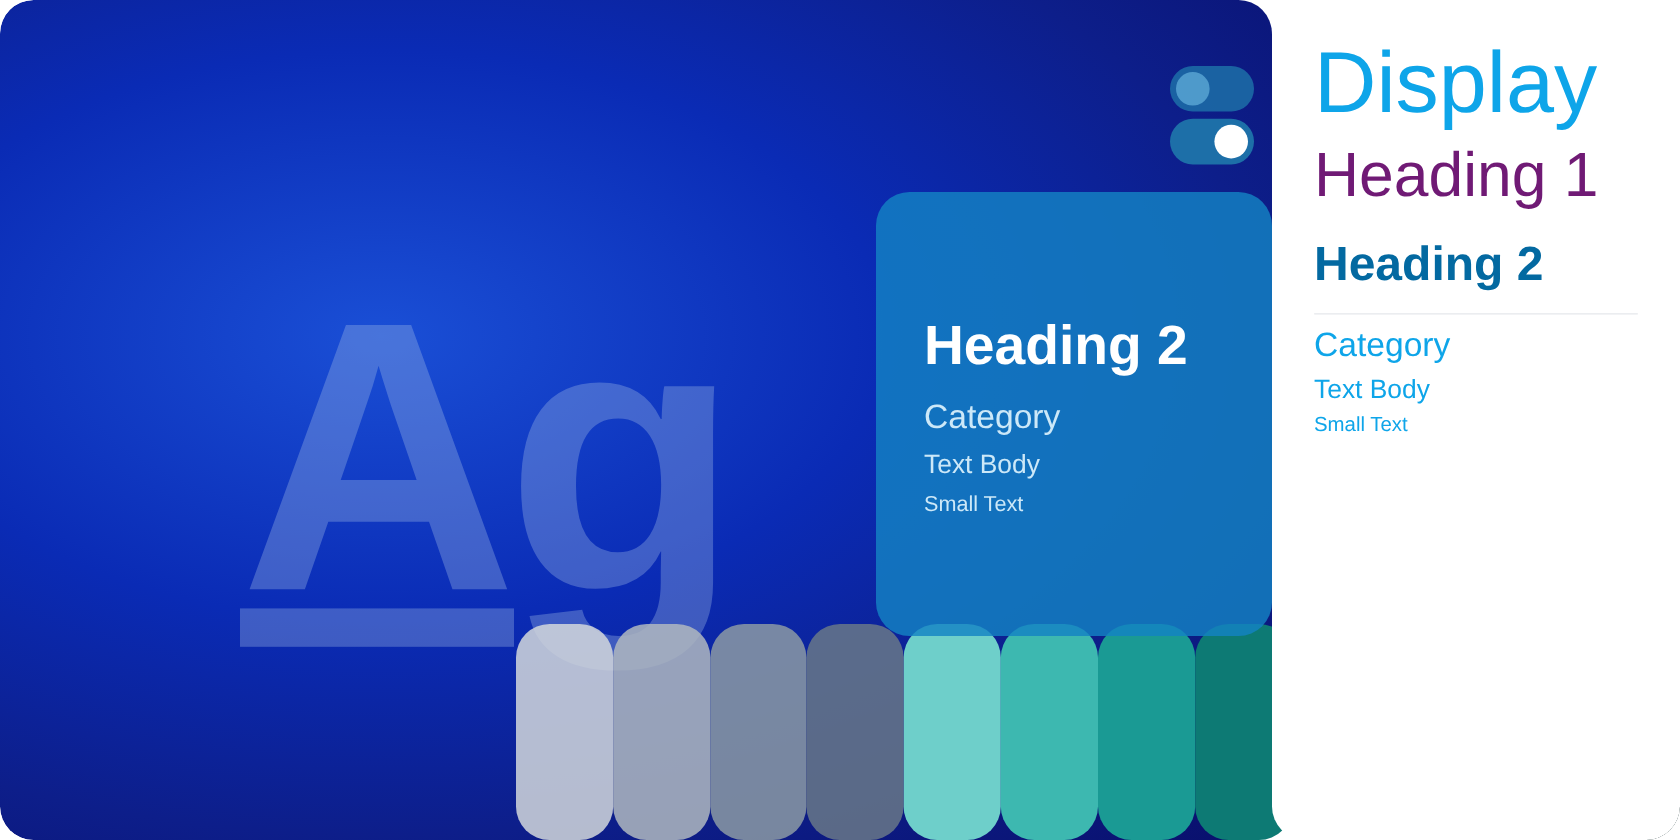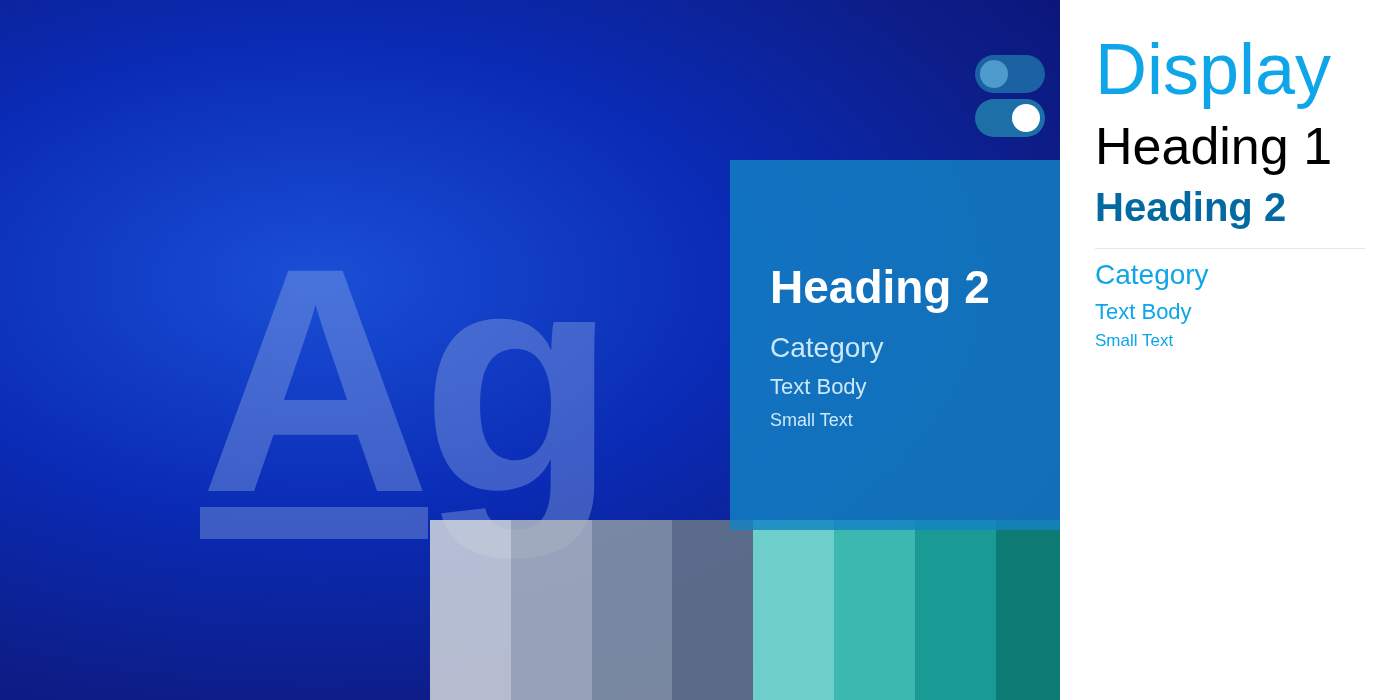--- a/index.html
+++ b/index.html
@@ -1,15 +1,15 @@
 <!DOCTYPE html>
 <html><head>
   <meta charset="utf-8">
   <style>
-    * { margin: 0; padding: 0; box-sizing: border-box; }
+    * { margin: 0; padding: 0; box-sizing: border-box; border-radius: 28px; }
 
     body {
       width: 1400px;
       height: 700px;
       overflow: hidden;
       font-family: 'Segoe UI', Arial, sans-serif;
       position: relative;
     }
 
     
@@ -127,23 +127,23 @@
       font-size: 72px;
       font-weight: 400;
       color: #0ea5e9;
       line-height: 1.1;
       margin-bottom: 5px;
     }
 
     .right-panel .heading1 {
       font-size: 52px;
       font-weight: 400;
-      color: #000000;
+      color: #701a75;
       line-height: 1.1;
-      margin-bottom: 5px;
+      margin-bottom: 18px;
     }
 
     .right-panel .heading2 {
       font-size: 40px;
       font-weight: 800;
       color: #0369a1;
       line-height: 1.15;
       margin-bottom: 8px;
     }
 

